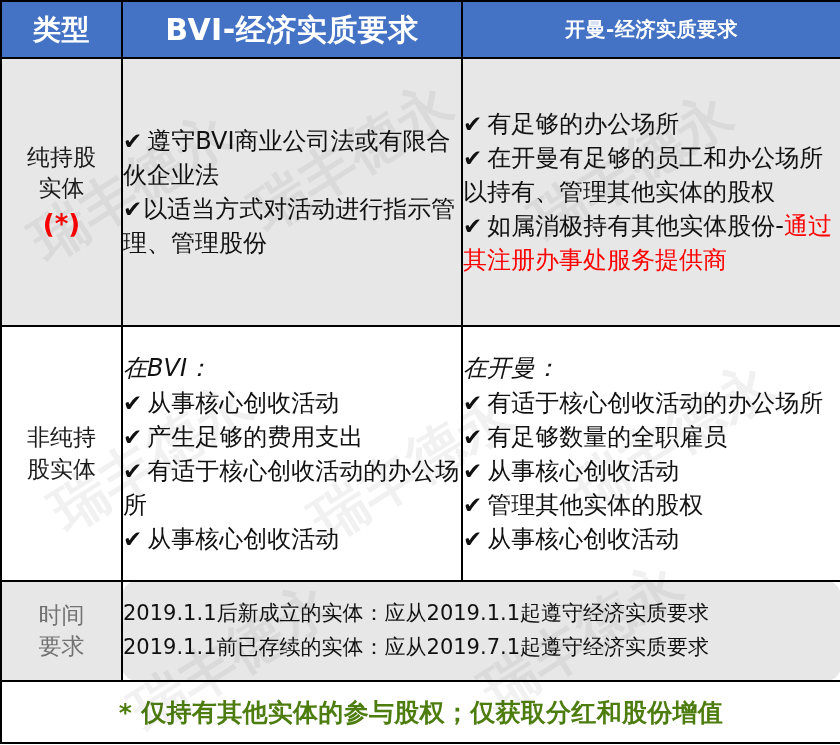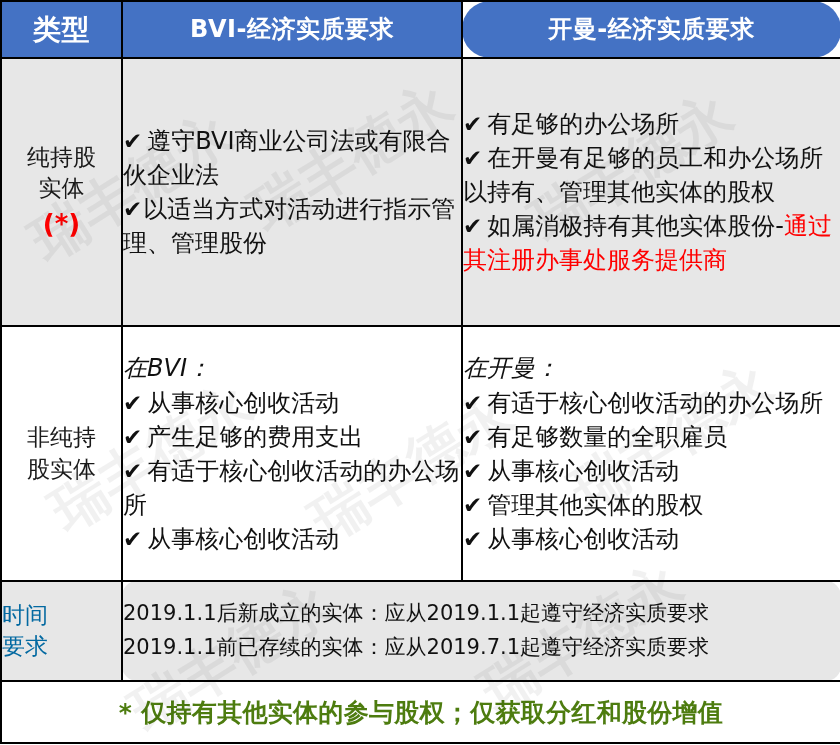--- a/index.html
+++ b/index.html
@@ -40,22 +40,22 @@
     color: #ffffff;
     height: 57px;
     text-align: center;
     font-weight: bold;
     font-size: 30px;
     line-height: 1.05;
     letter-spacing: 0.5px;
     border-color: #000000;
   }
   thead th.h-type { font-size: 28px; }
-  thead th.h-bvi  { font-size: 24px; }
-  thead th.h-cay  { font-size: 24px; border-radius: 28px; }
+  thead th.h-bvi  { font-size: 30px; }
+  thead th.h-cay  { font-size: 20px; }
 
   
   col.c-type { width: 121px; }
   col.c-bvi  { width: 340px; }
   col.c-cay  { width: 379px; }
 
   
   td.rowlabel {
     text-align: center;
     font-size: 23px;
@@ -95,24 +95,24 @@
   }
   td.content .bullet.tight .tick { padding-right: 1px; }
   .red { color: #FF0000; }
 
   
   tr.shaded td { background: #E7E7E7; }
   tr.plain  td { background: #FFFFFF; }
 
   
   td.time-label {
-    text-align: left;
+    text-align: center;
     font-size: 23px;
     line-height: 1.35;
-    color: #0369a1;
+    color: #737373;
   }
   td.timeval {
     font-size: 21px;
     line-height: 1.6;
     color: #111111;
     padding: 8px 6px 8px 14px;
     text-align: left;
     border-radius: 15px;
   }
   td.timeval .trow { display: block; white-space: nowrap; }

